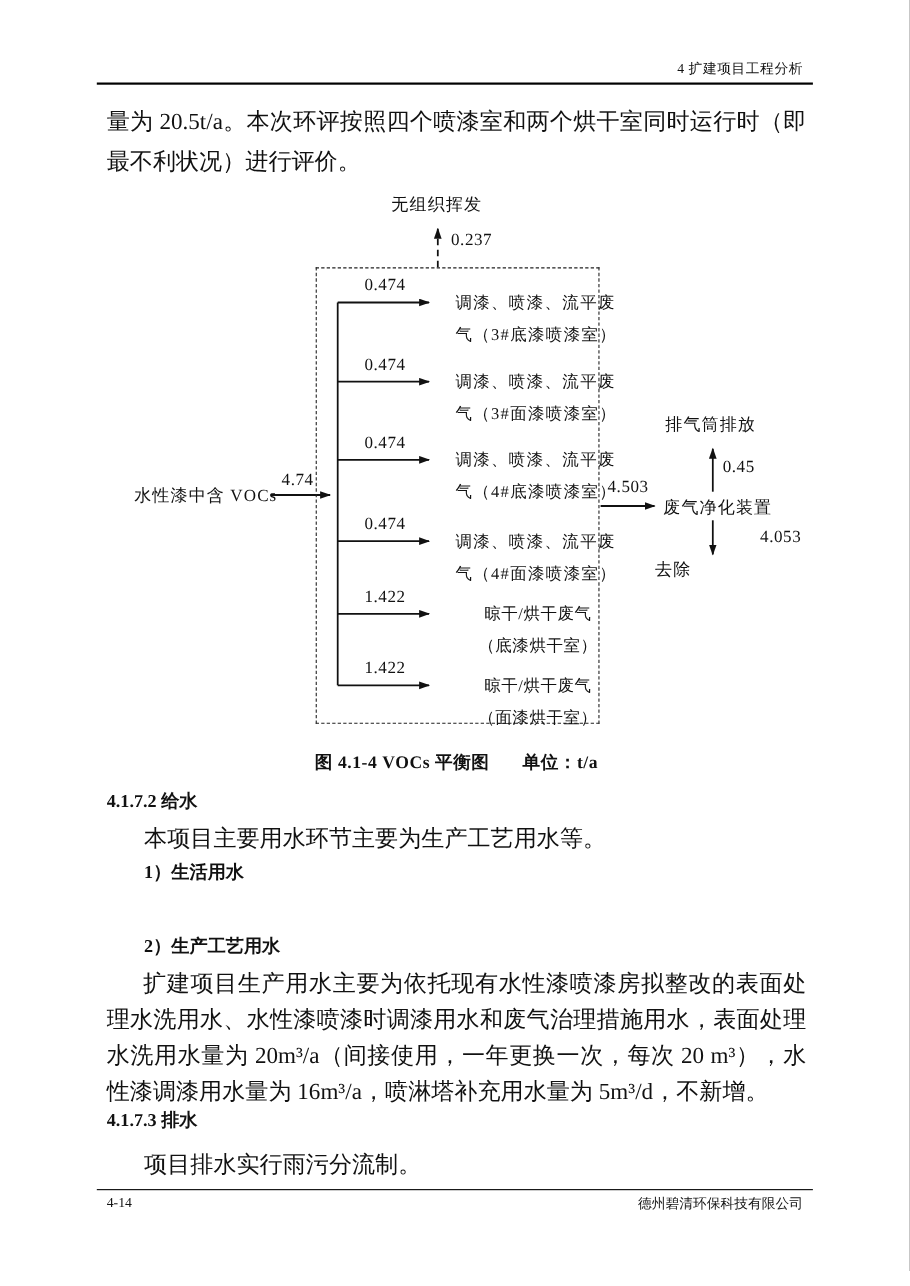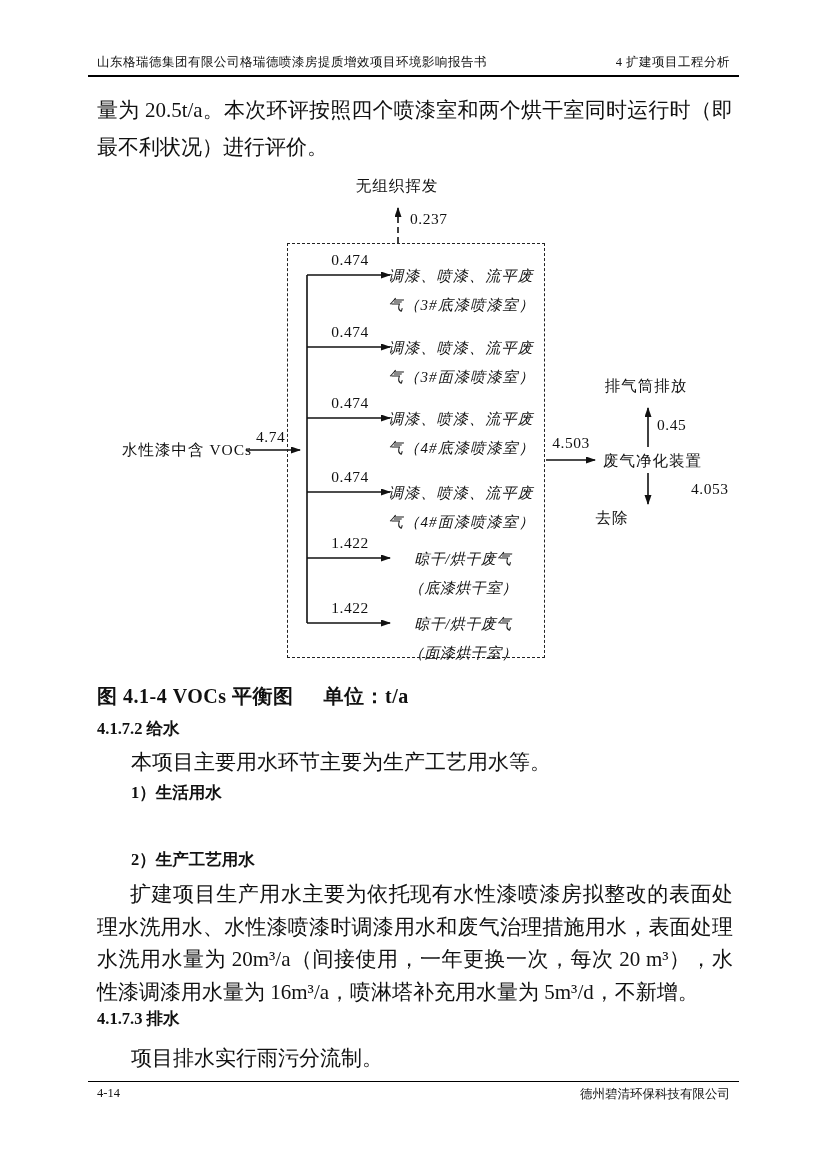--- a/index.html
+++ b/index.html
@@ -19,33 +19,32 @@
   .para{font-size:21px;line-height:37px;text-align:justify;}
   .h-num{font-weight:bold;font-size:16.5px;}
   
   .diagram{left:0;top:170px;width:826px;height:510px;}
   .diagram svg{position:absolute;left:0;top:0;}
   .dashed-box{position:absolute;left:287px;top:73px;width:258px;height:415px;
     border:1.6px dashed #222;box-sizing:border-box;}
   .dlbl{position:absolute;font-size:15.5px;white-space:nowrap;letter-spacing:1px;}
   .dval{position:absolute;font-size:15.5px;white-space:nowrap;letter-spacing:.5px;}
   .cx{transform:translateX(-50%);}
-  .branch-text{position:absolute;left:388px;width:150px;font-size:15px;
-    line-height:29px;letter-spacing:1.2px;font-style:italic;}
+  .branch-text{position:absolute;left:414px;width:150px;font-size:15px;
+    line-height:29px;letter-spacing:1.2px;}
   .branch-text.center{text-align:center;letter-spacing:.5px;}
-  .caption{left:97px;top:683px;width:636px;text-align:left;font-weight:bold;
-    font-size:20px;letter-spacing:.5px;}
+  .caption{left:97px;top:683px;width:636px;text-align:center;font-weight:bold;
+    font-size:16px;letter-spacing:.5px;}
   .caption .gap{display:inline-block;width:30px;}
 </style>
 </head>
 <body>
 
 <div class="page">
 
-  <div class="abs hdr nowrap" style="left:97px;">山东格瑞德集团有限公司格瑞德喷漆房提质增效项目环境影响报告书</div>
   <div class="abs hdr nowrap" style="right:97px;">4 扩建项目工程分析</div>
   <div class="abs hdr-rule"></div>
 
   <div class="abs para" style="left:97px;top:92px;width:636px;">量为 20.5t/a。本次环评按照四个喷漆室和两个烘干室同时运行时（即最不利状况）进行评价。</div>
 
   <div class="abs diagram">
     <svg width="827" height="510" viewBox="0 0 827 510">
       <defs>
         <marker id="arr" markerUnits="userSpaceOnUse" markerWidth="11" markerHeight="8" refX="9" refY="3.5" orient="auto">
           <path d="M0,0 L10,3.5 L0,7 Z" fill="#111"></path>

